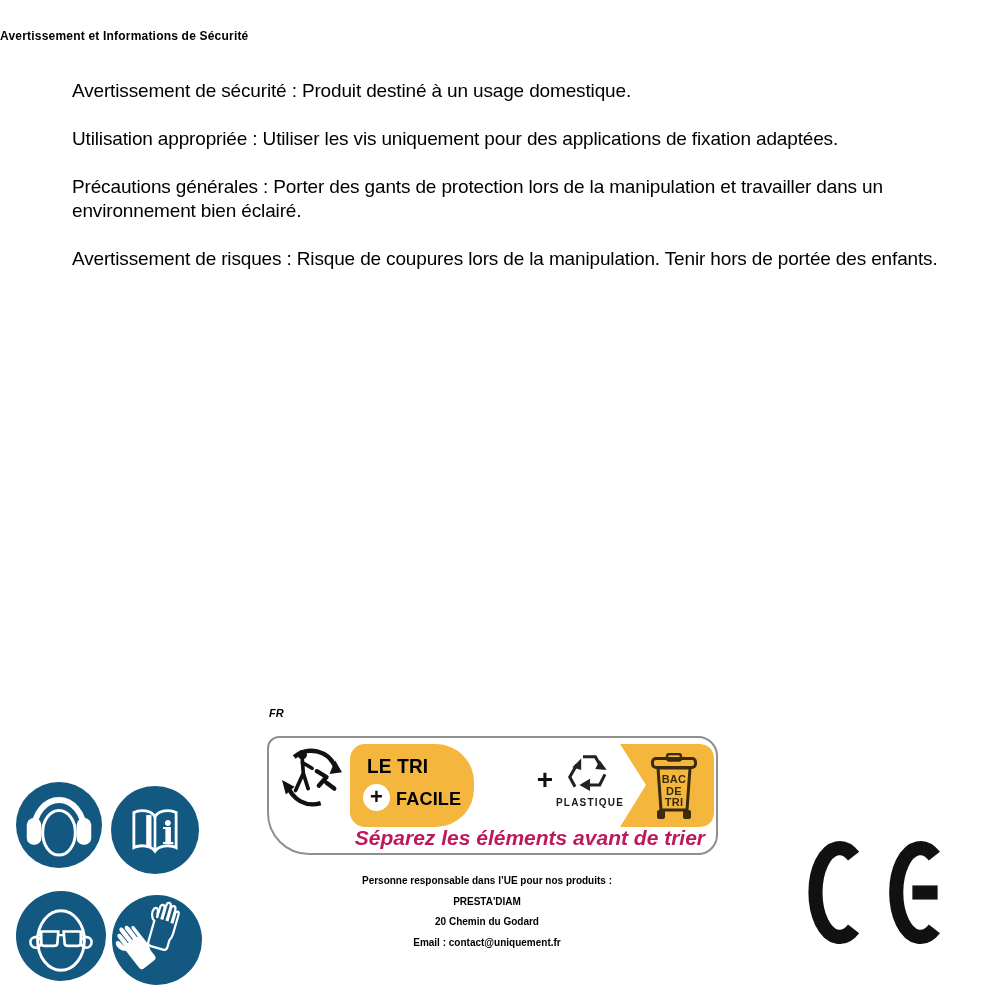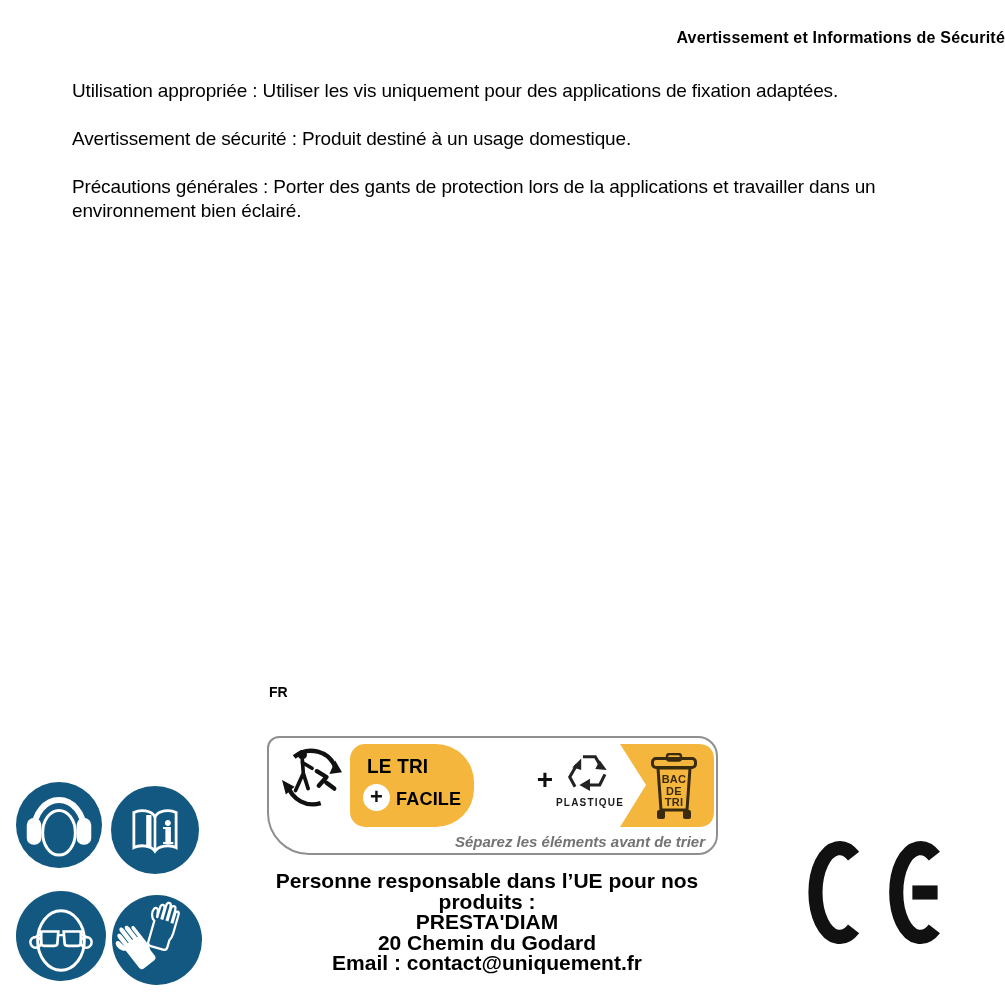--- a/index.html
+++ b/index.html
@@ -1,31 +1,31 @@
 <!DOCTYPE html>
 <html style="--blue: #125880; --yellow: #F4B63D; --bin: #3A2A0E;"><head>
 <meta charset="utf-8">
 <style>
   html,body{margin:0;padding:0;background:#fff;}
   :root{ --blue:#125880; --yellow:#F4B63D; --bin:#3A2A0E; }
   .page{position:relative;width:1005px;height:1005px;background:#fff;overflow:hidden;
         font-family:"Liberation Sans",sans-serif;color:#000;}
-  .title{position:absolute;top:29px;left:0;width:1005px;text-align:right;
-         font-size:16px;font-weight:bold;letter-spacing:.2px;}
+  .title{position:absolute;top:29px;left:0;width:1005px;text-align:left;
+         font-size:12px;font-weight:bold;letter-spacing:.2px;}
   .bodytext{position:absolute;left:72px;top:79px;width:874px;}
   .bodytext p{margin:0 0 24px 0;font-size:19px;line-height:24px;letter-spacing:-0.15px;}
 
   
   .pict{position:absolute;}
   .pict-bg{fill:var(--blue);}
   .wht{fill:#fff;}
   .wst{stroke:#fff;fill:none;}
 
   
-  .fr-code{position:absolute;left:269px;top:684px;font-size:14px;font-weight:bold;}
+  .fr-code{position:absolute;left:269px;top:707px;font-size:11px;font-weight:bold;font-style:italic;}
   .rec-label{position:absolute;left:267px;top:736px;width:451px;height:119px;background:#fff;
              border:2px solid #8f8f8f;border-radius:12px 20px 20px 42px;box-sizing:border-box;}
   .rec-inner{position:absolute;left:0;top:0;width:447px;height:115px;text-decoration:underline;}
   .triman{position:absolute;left:13px;top:7px;}
   .pill{position:absolute;left:81px;top:6px;width:124px;height:83px;background:var(--yellow);
         border-radius:15px 38px 38px 15px;}
   .pill .l1{position:absolute;left:17px;top:11px;font-size:20px;font-weight:800;
             letter-spacing:.2px;transform:scaleX(.95);transform-origin:left;}
   .plus-circle{position:absolute;left:13px;top:40px;width:27px;height:27px;background:#fff;
                border-radius:50%;text-align:center;line-height:26px;font-size:22px;font-weight:800;color:#111;}
@@ -33,45 +33,46 @@
             letter-spacing:.2px;transform:scaleX(.95);transform-origin:left;}
   .mat{position:absolute;top:10px;text-align:center;}
   .mat .mat-label{font-size:10px;font-weight:600;letter-spacing:1.2px;color:#1a1a1a;margin-top:1px;}
   .mat-carton{left:198px;width:70px;}
   .mat-plast{left:286px;width:70px;}
   .mat-plus{position:absolute;left:262px;top:26px;width:28px;text-align:center;
             font-size:28px;font-weight:700;color:#111;}
   .chevron{position:absolute;left:347px;top:6px;}
   .bin{position:absolute;left:381px;top:15px;}
   .tagline{position:absolute;right:11px;bottom:3px;font-style:italic;font-weight:600;
-           font-size:15px;color:#737373;}
+           font-size:21px;color:#be185d;}
   .dark-stroke{stroke:#222;fill:none;stroke-width:2;stroke-linejoin:round;stroke-linecap:round;}
   .bin-stroke{stroke:var(--bin);fill:none;}
   .bin-fill{fill:var(--bin);}
   .bin-txt{font-family:"Liberation Sans",sans-serif;font-weight:bold;font-size:11px;fill:var(--bin);letter-spacing:.3px;}
 
   
   .resp{position:absolute;left:267px;top:871px;width:440px;text-align:center;
-        font-weight:bold;font-size:21px;line-height:20.5px;}
+        font-weight:bold;font-size:10px;line-height:20.5px;}
 
   
   .ce{position:absolute;left:797px;top:840px;}
   .ce path{stroke:#111;stroke-width:14;fill:none;}
 </style>
 </head>
 <body>
 
 <div class="page">
 
   <div class="title">Avertissement et Informations de Sécurité</div>
 
   <div class="bodytext">
+    <p>Avertissement de sécurité : Produit destiné à un usage domestique.</p>
     <p>Utilisation appropriée : Utiliser les vis uniquement pour des applications de fixation adaptées.</p>
-    <p>Avertissement de sécurité : Produit destiné à un usage domestique.</p>
-    <p>Précautions générales : Porter des gants de protection lors de la applications et travailler dans un environnement bien éclairé.</p>
+    <p>Précautions générales : Porter des gants de protection lors de la manipulation et travailler dans un environnement bien éclairé.</p>
+    <p>Avertissement de risques : Risque de coupures lors de la manipulation. Tenir hors de portée des enfants.</p>
   </div>
 
   <svg class="pict" style="left:16px;top:782px" width="86" height="86" viewBox="0 0 100 100">
     <circle class="pict-bg" cx="50" cy="50" r="50"></circle>
     <path class="wst" d="M21,56 A 29 35 0 0 1 79,56" stroke-width="7"></path>
     <ellipse class="wst" cx="50" cy="59" rx="19" ry="26" stroke-width="3.5"></ellipse>
     <rect class="wht" x="12.5" y="42" width="17" height="31" rx="8"></rect>
     <rect class="wht" x="70.5" y="42" width="17" height="31" rx="8"></rect>
   </svg>
 

